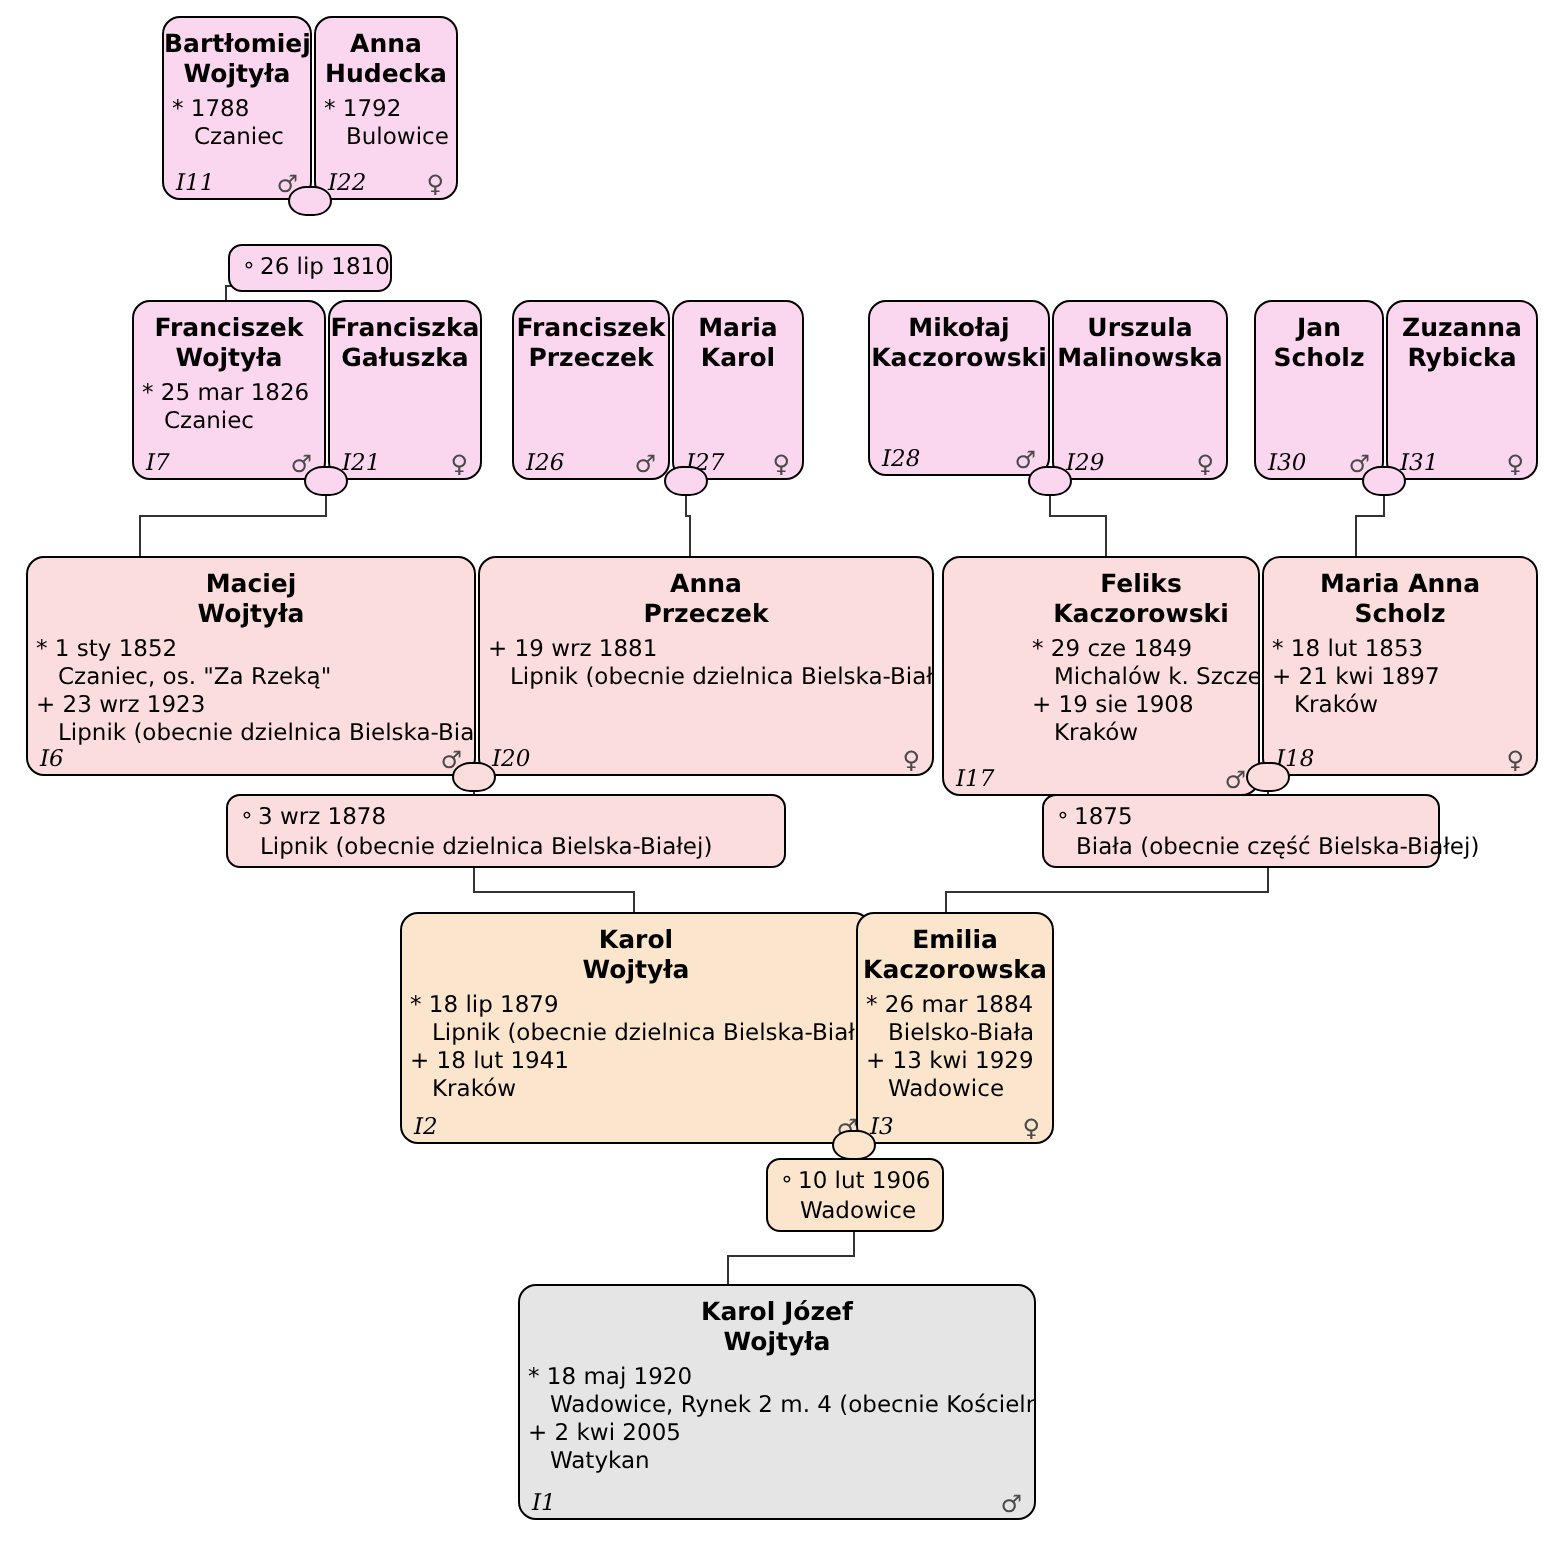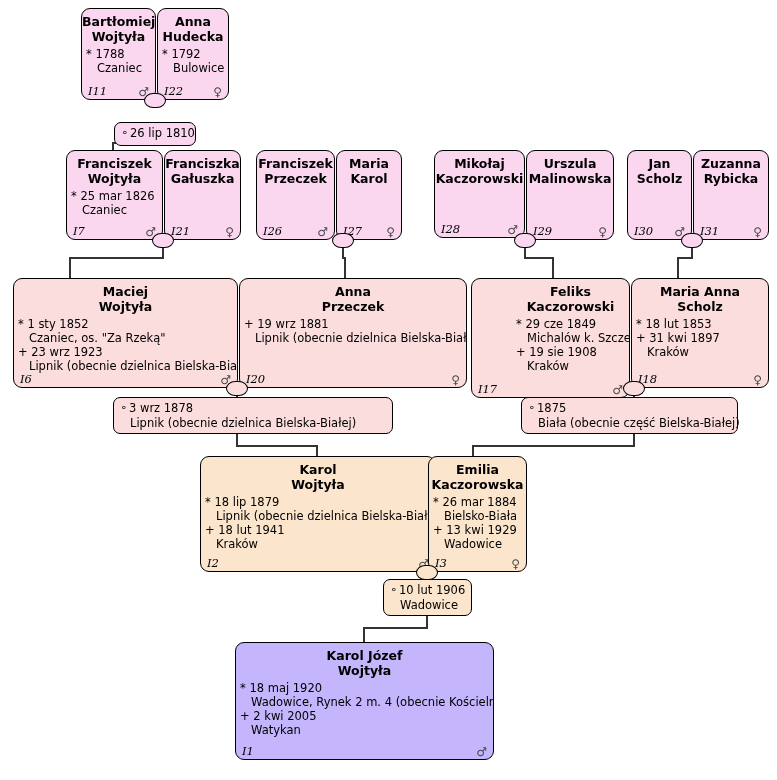--- a/index.html
+++ b/index.html
@@ -21,21 +21,21 @@
     position:absolute;
     box-sizing:border-box;
     border:1.6px solid #000;
     border-radius:9px;
     z-index:3;
     overflow:hidden;
   }
   .card.pink{background:#fbd7ef;}
   .card.pink2{background:#fcdddd;}
   .card.peach{background:#fbe5cd;}
-  .card.cream{background:#c4b5fd;}
+  .card.cream{background:#e5e5e5;margin-left:24px;}
 
   .nm{
     text-align:center;
     font-weight:bold;
     font-size:12.5px;
     line-height:15px;
     color:#000;
     padding-top:5px;
   }
   .nm .l2{display:block;}
@@ -329,39 +329,39 @@
     </div>
   </div>
 
   <div class="card pink2" style="left:631px;top:278px;width:138px;height:110px;">
     <div class="nm">
       <span>Maria Anna</span>
       <span class="l2">Scholz</span>
     </div>
     <div class="facts">
       <span class="ev">* 18 lut 1853</span>
-      <span class="ev">+ 31 kwi 1897</span>
+      <span class="ev">+ 21 kwi 1897</span>
       <span class="pl">Kraków</span>
     </div>
     <div class="foot">
       <span class="id">I18</span>
       <span class="sx">♀</span>
     </div>
   </div>
 
   <div class="pill" style="left:623px;top:381px;background:#fcdddd;"></div>
 
   <div class="union pink2" style="left:113px;top:397px;width:280px;height:37px;">
     <span class="mrow">
       <span class="msym">∘</span><span>3 wrz 1878</span>
     </span>
     <span class="mpl">Lipnik (obecnie dzielnica Bielska-Białej)</span>
   </div>
 
-  <div class="union pink2" style="left:521px;top:397px;width:217px;height:37px;">
+  <div class="union pink2" style="left:521px;top:397px;width:199px;height:37px;">
     <span class="mrow">
       <span class="msym">∘</span><span>1875</span>
     </span>
     <span class="mpl">Biała (obecnie część Bielska-Białej)</span>
   </div>
 
   <div class="card peach" style="left:200px;top:456px;width:236px;height:116px;">
     <div class="nm">
       <span>Karol</span>
       <span class="l2">Wojtyła</span>

